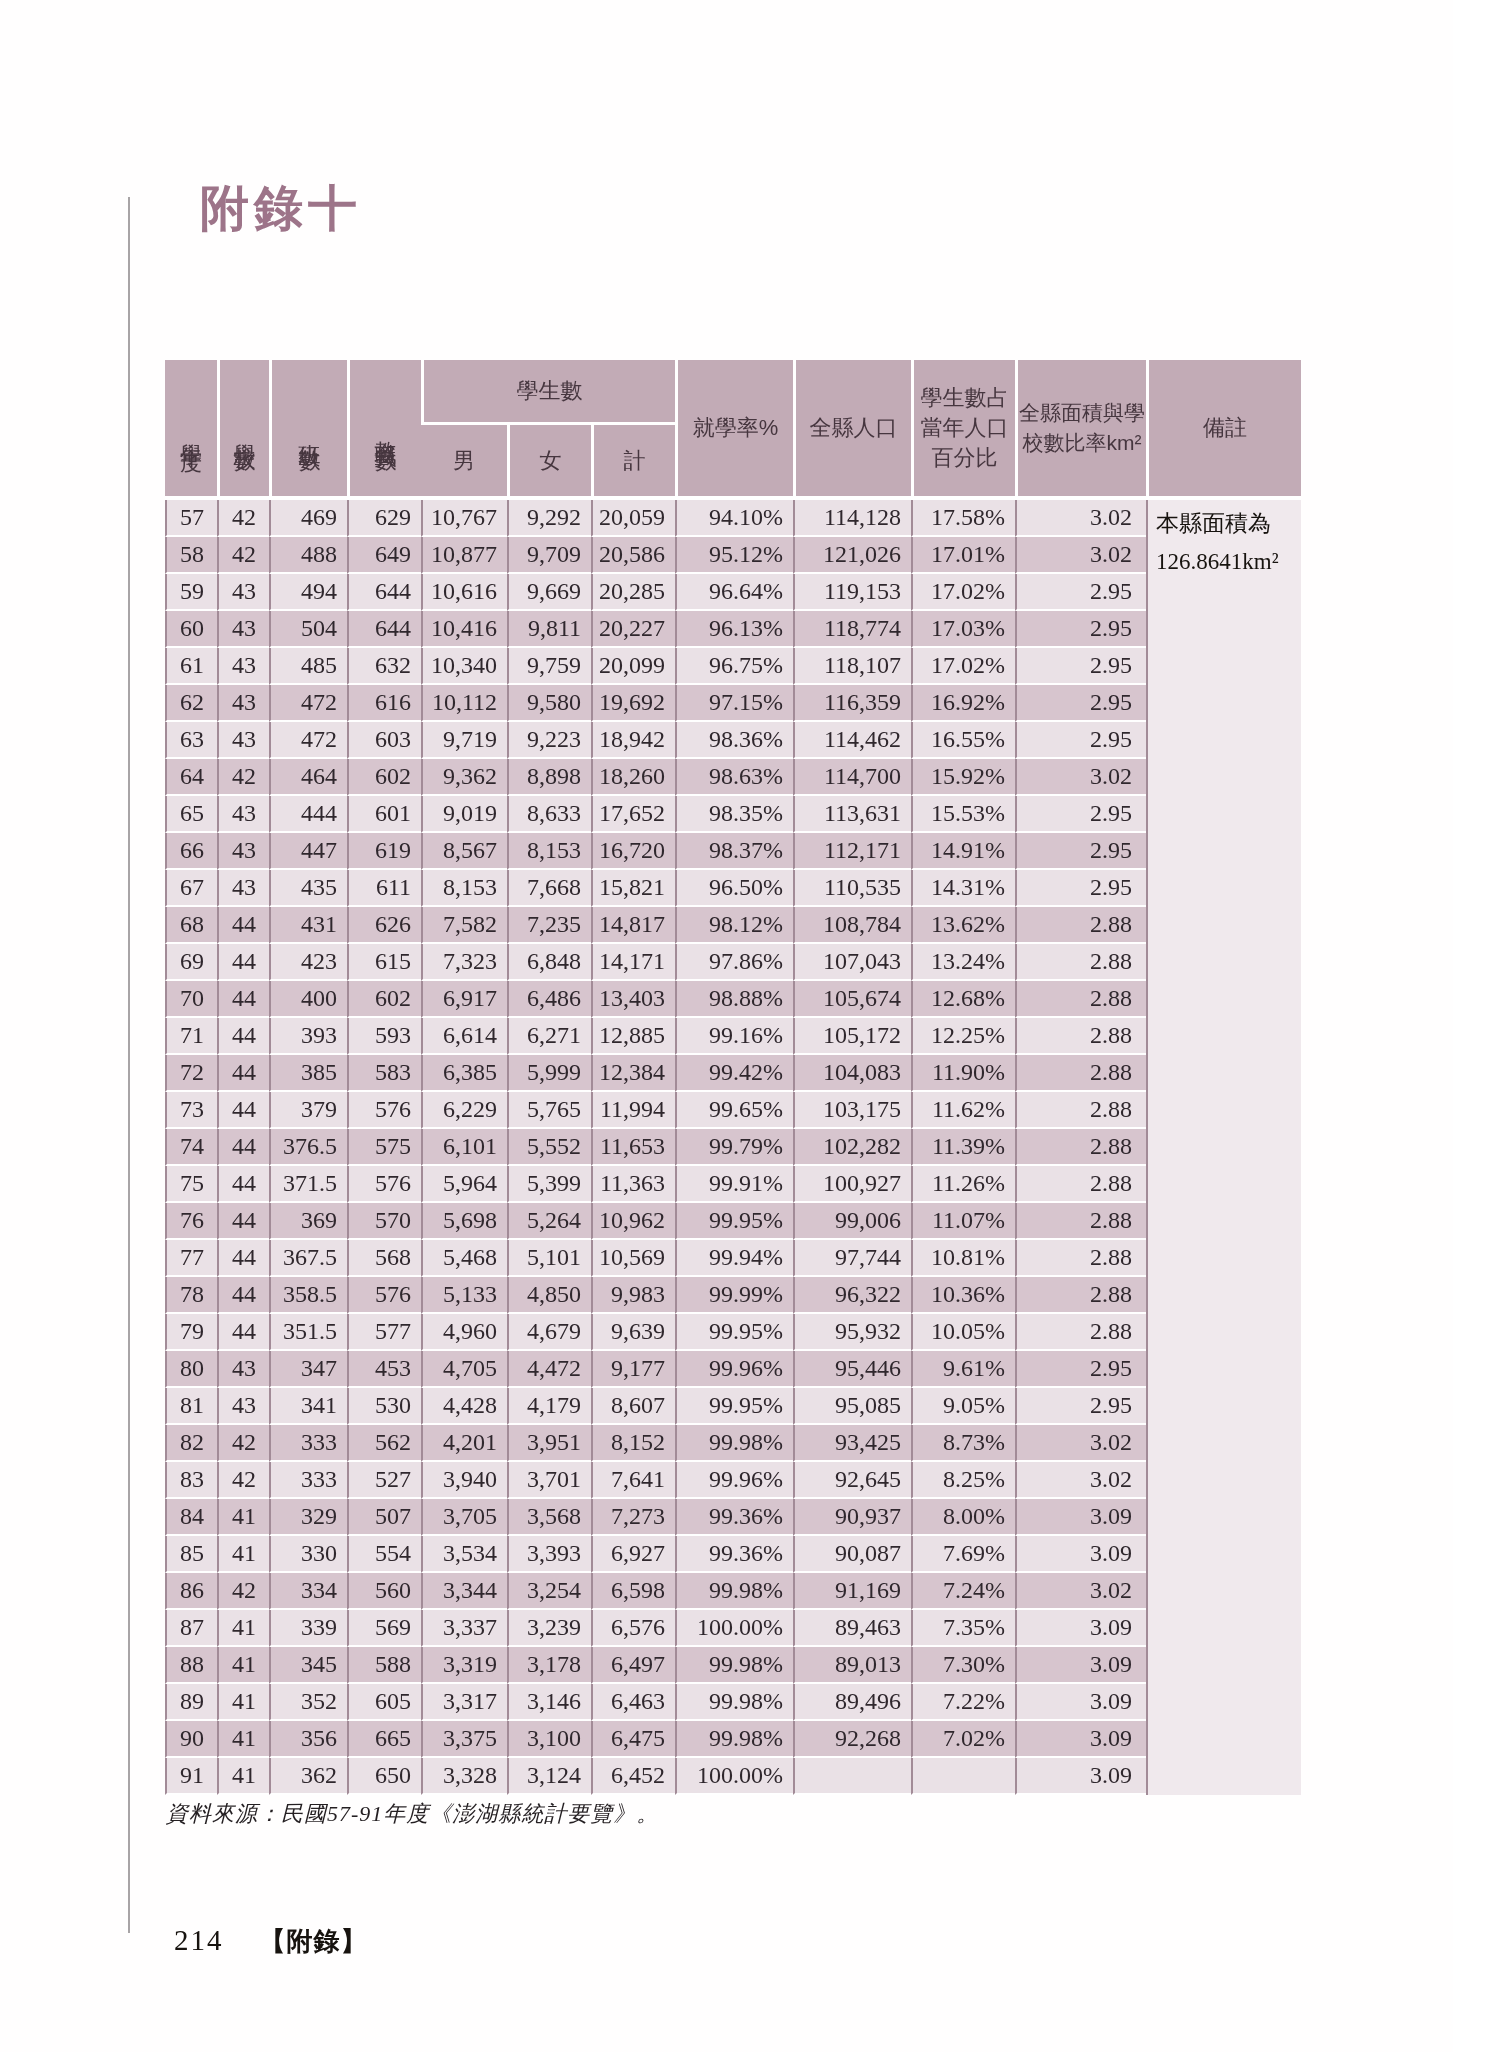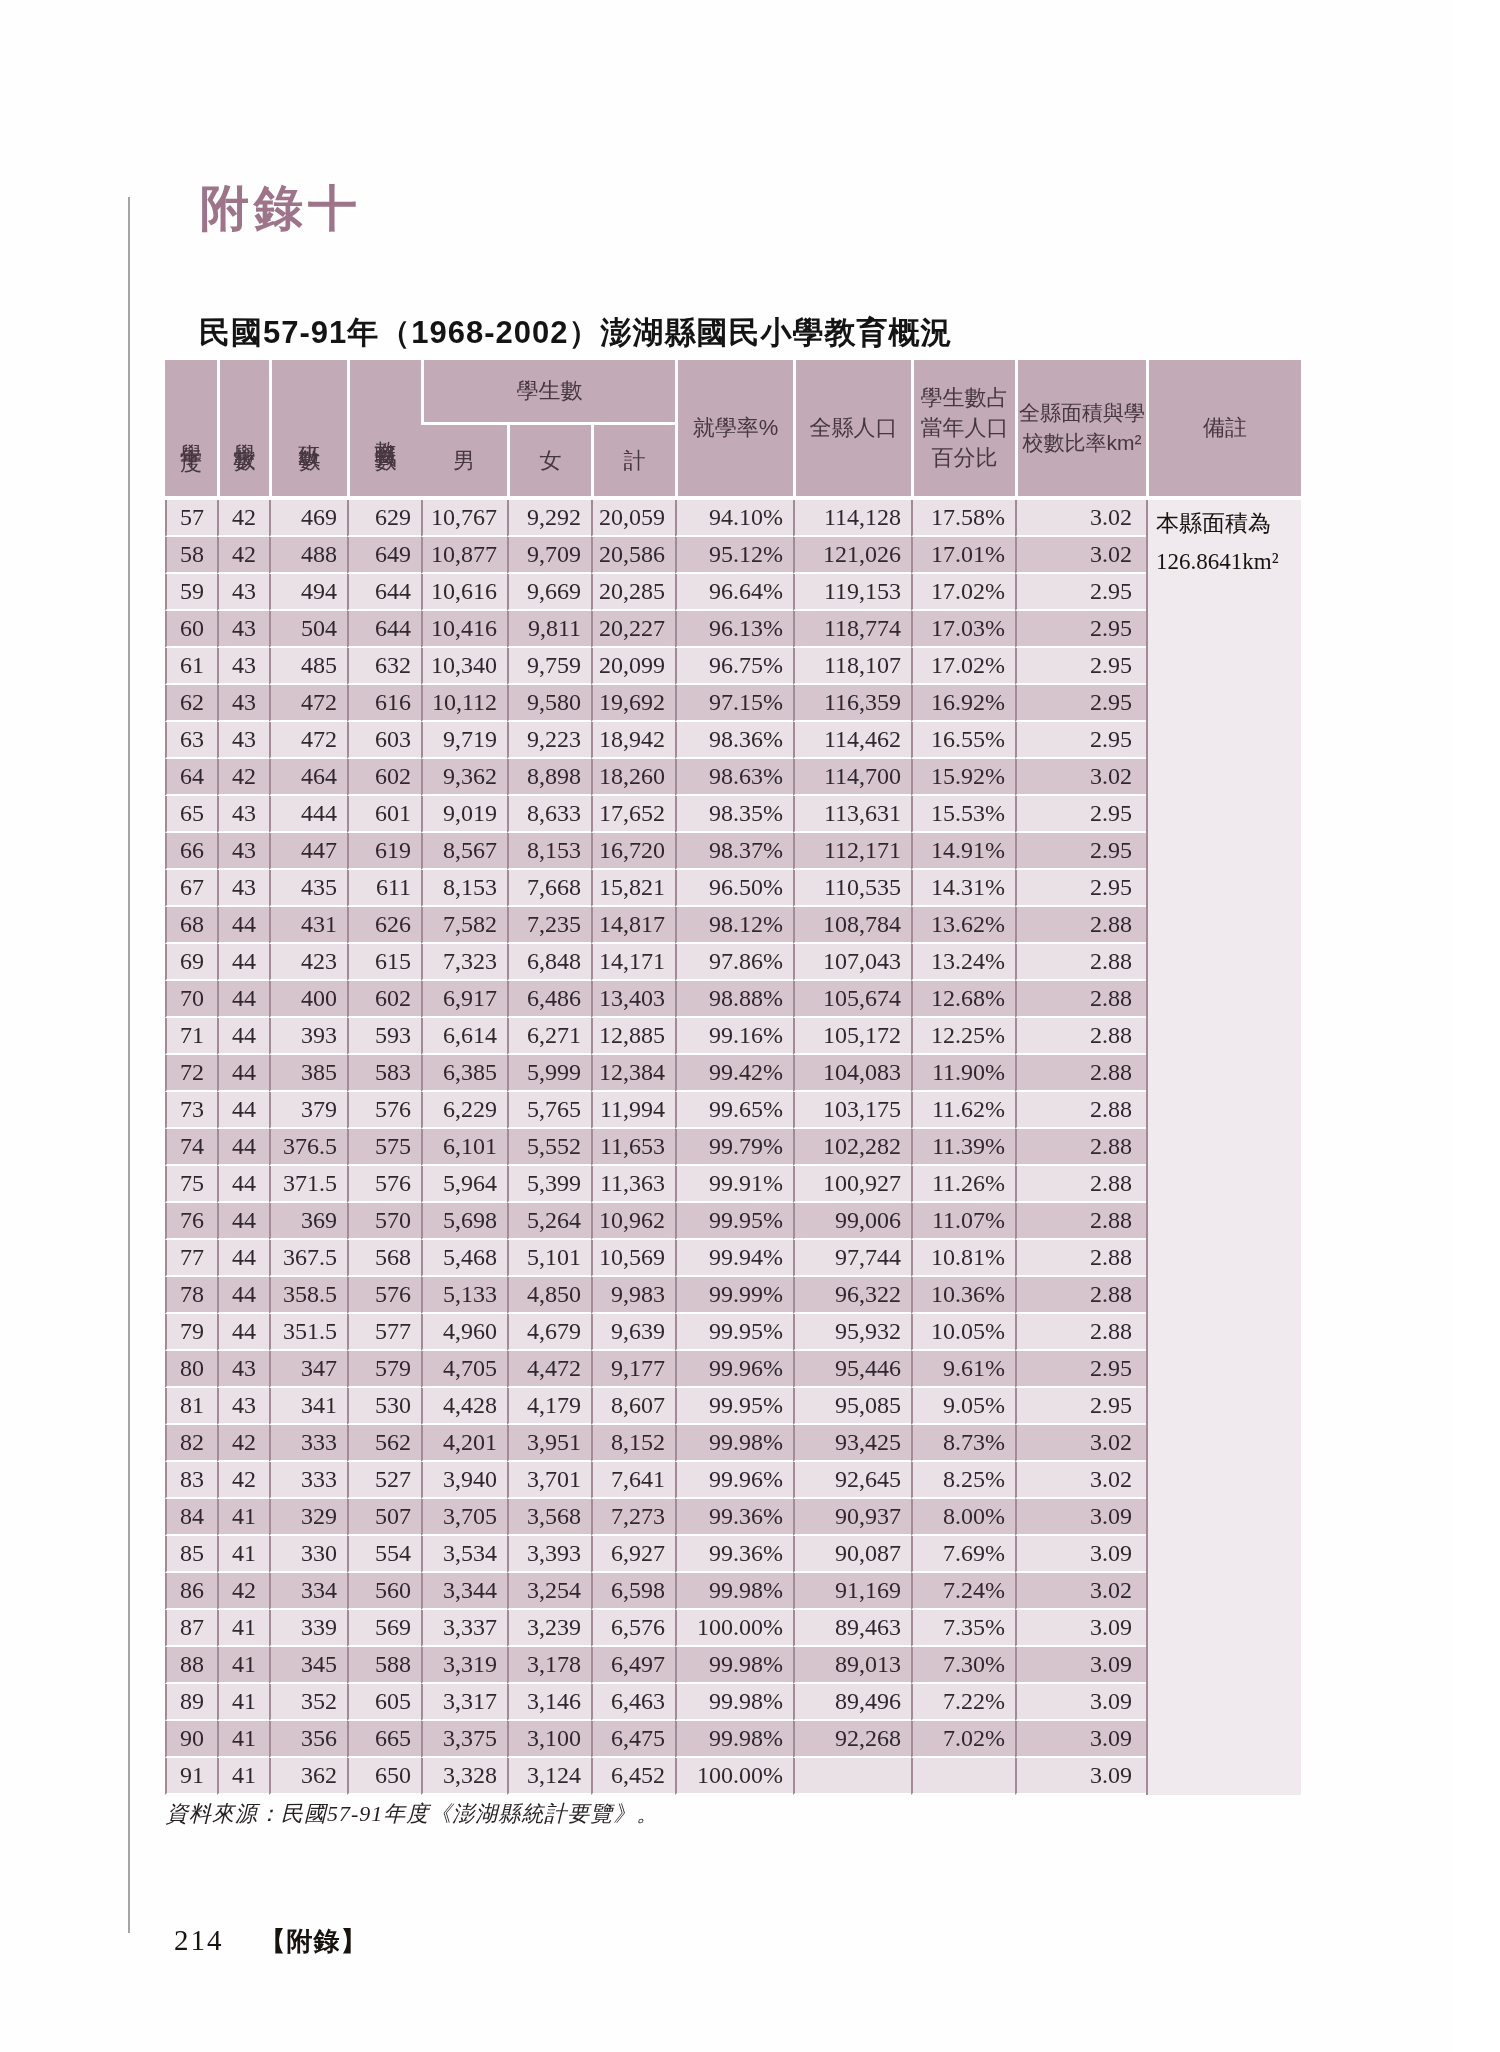--- a/index.html
+++ b/index.html
@@ -71,21 +71,20 @@
 </style>
 </head>
 <body>
 
 <div class="page">
 
   <div class="left-rule"></div>
 
   <h1 class="appendix-title">附錄十</h1>
 
-  <h2 class="table-title">民國57-91年（1968-2002）澎湖縣國民小學教育概況</h2>
 
   <table class="stats-table">
     <colgroup>
       <col style="width:52px">
         <col style="width:52px">
         <col style="width:78px">
       <col style="width:74px">
         <col style="width:86px">
         <col style="width:84px">
       <col style="width:84px">
@@ -419,21 +418,21 @@
           <td>9,639</td>
           <td>99.95%</td>
           <td>95,932</td>
           <td>10.05%</td>
           <td class="pad-lg">2.88</td>
         </tr>
         <tr>
           <td class="center">80</td>
           <td class="center">43</td>
           <td>347</td>
-          <td>579</td>
+          <td>453</td>
           <td>4,705</td>
           <td>4,472</td>
           <td>9,177</td>
           <td>99.96%</td>
           <td>95,446</td>
           <td>9.61%</td>
           <td class="pad-lg">2.95</td>
         </tr>
         <tr>
           <td class="center">81</td>

